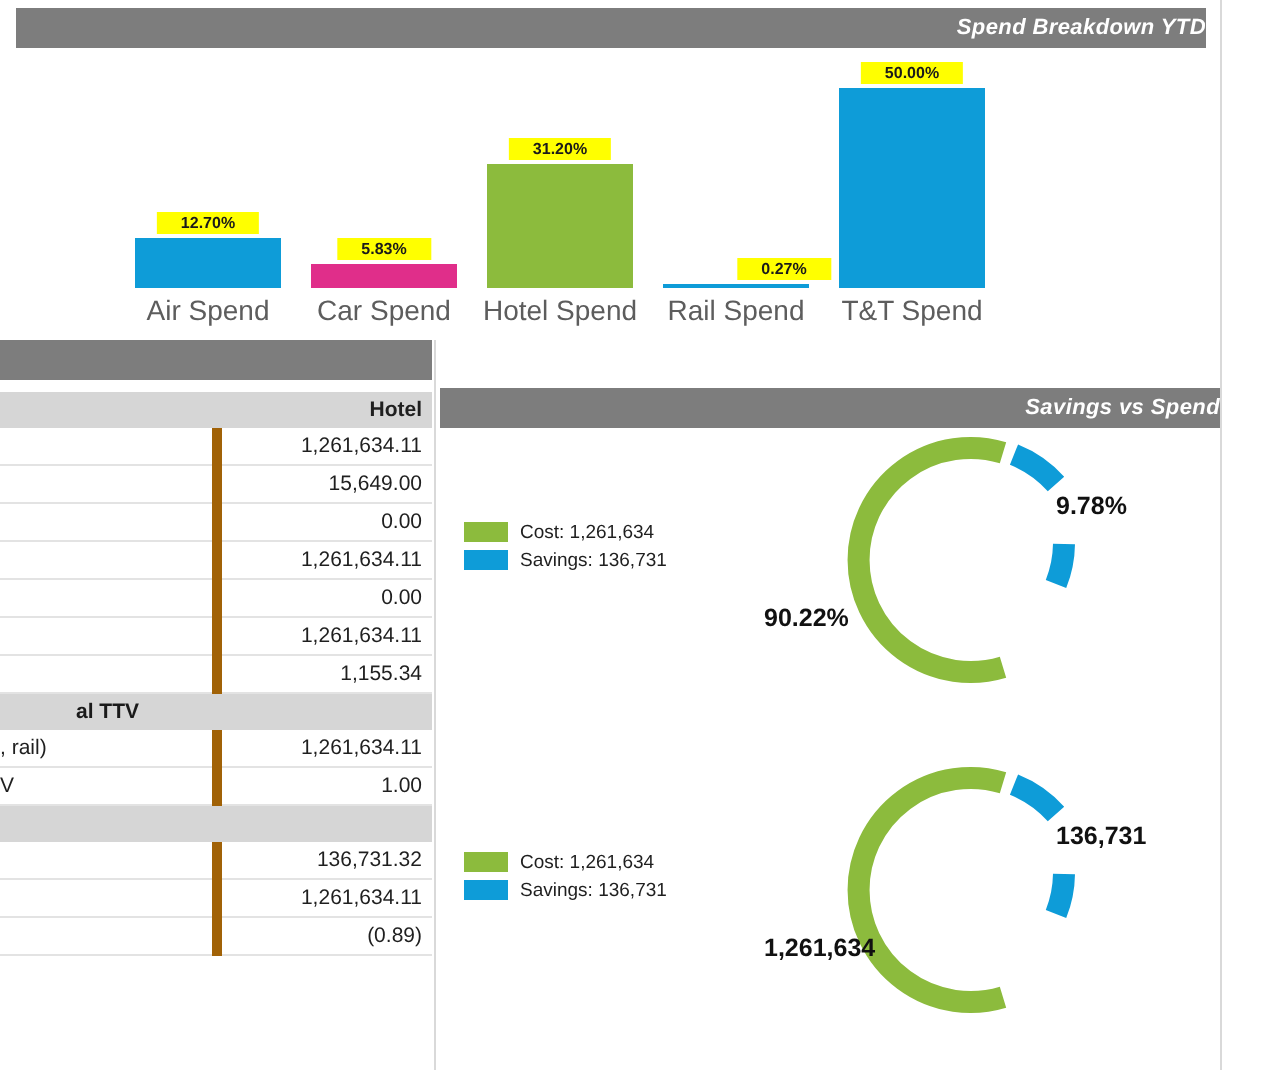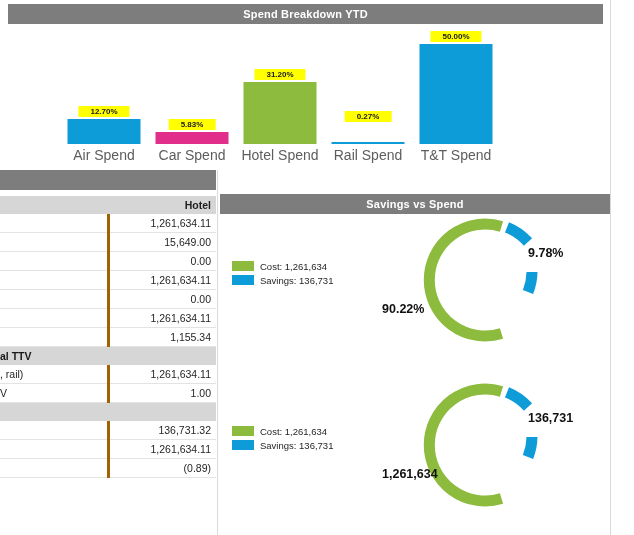--- a/index.html
+++ b/index.html
@@ -16,24 +16,25 @@
     background: #ffffff;
   }
 
   
   .panel-header {
     position: absolute;
     background: #7d7d7d;
     color: #ffffff;
     font-size: 11px;
     font-weight: bold;
-    text-align: center;
+    text-align: right;
     line-height: 20px;
     height: 20px;
     letter-spacing: .2px;
+    font-style: italic;
   }
 
   
   #barchart {
     position: absolute;
     left: 0; top: 26px;
     width: 634px; height: 137px;
   }
   .bar-col {
     position: absolute;
@@ -99,37 +100,37 @@
   }
   table.grid th {
     background: #d6d6d6;
     font-weight: bold;
     text-align: right;
     border-bottom: none;
   }
   td.lbl {
     width: 78px;
     text-align: left;
-    border-right: 3px solid #a16207;
+    border-right: 5px solid #a16207;
     padding-left: 4px;
     color: #1f3c6e;
     font-size: 10.5px;
   }
   td.amt {
     text-align: right;
     font-size: 10.5px;
     color: #262626;
   }
   tr.section td {
     background: #d6d6d6;
     font-weight: bold;
     border-bottom: none;
     color: #1a1a1a;
   }
-  tr.section td.lbl { border-right: none; }
+  tr.section td.lbl { border-right: none; padding-left: 38px; }
 
   
   #rightpanel {
     position: absolute;
     left: 220px; top: 170px;
     width: 390px; height: 365px;
   }
   #rightpanel .panel-header {
     left: 0; top: 0; width: 390px; margin-top: 24px;
   }
@@ -218,21 +219,21 @@
       <div class="bar-col" style="left: 236px;">
         <div class="bar-plot">
           <div class="bar-rect" style="height: 62px; background: rgb(140, 187, 61);"></div>
           <div class="bar-label-val" style="bottom: 64px;">31.20%</div>
         </div>
         <div class="bar-cat">Hotel Spend</div>
       </div>
       <div class="bar-col" style="left: 324px;">
         <div class="bar-plot">
           <div class="bar-rect" style="height: 2px; background: rgb(14, 156, 216);"></div>
-          <div class="bar-label-val" style="bottom: 22px;">0.27%</div>
+          <div class="bar-label-val" style="bottom: 4px; margin-left: 24px;">0.27%</div>
         </div>
         <div class="bar-cat">Rail Spend</div>
       </div>
       <div class="bar-col" style="left: 412px;">
         <div class="bar-plot">
           <div class="bar-rect" style="height: 100px; background: rgb(14, 156, 216);"></div>
           <div class="bar-label-val" style="bottom: 102px;">50.00%</div>
         </div>
         <div class="bar-cat">T&amp;T Spend</div>
       </div>

